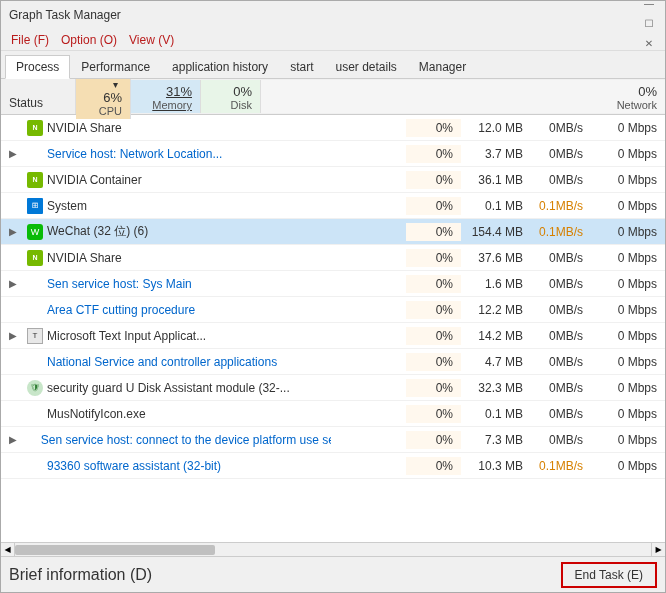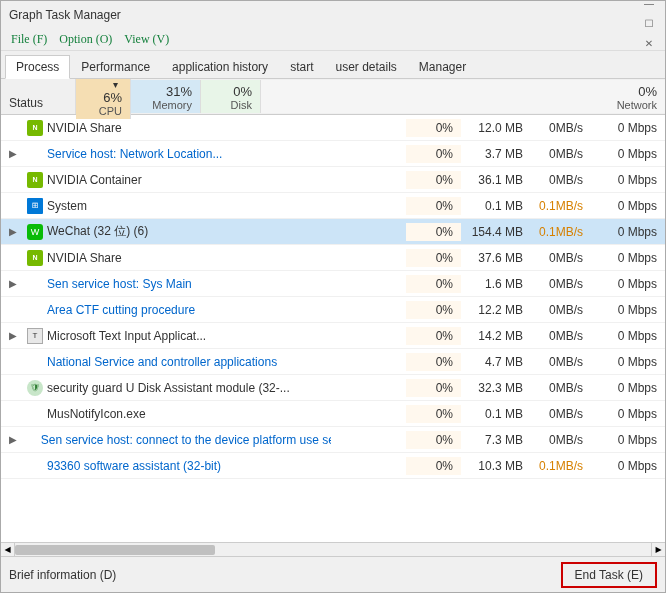--- a/index.html
+++ b/index.html
@@ -59,23 +59,22 @@
     .menu-bar {
       display: flex;
       align-items: center;
       padding: 2px 4px;
       height: 22px;
       border-bottom: 1px solid #ddd;
     }
     .menu-item {
       padding: 2px 6px;
       font-size: 12px;
-      color: #15803d;
-      cursor: pointer;
-      font-family: Liberation Serif, serif;
+      color: #b91c1c;
+      cursor: pointer;
     }
     .tabs-bar {
       display: flex;
       align-items: flex-end;
       padding: 2px 0 0 4px;
       height: 28px;
       border-bottom: 1px solid #ccc;
       background: #f0f0f0;
     }
     .tab {
@@ -131,20 +130,21 @@
       border-right: 1px solid #ddd;
       text-align: right;
     }
     .col-memory {
       flex: 0 0 70px;
       padding: 4px 8px;
       font-size: 12px;
       color: #333;
       border-right: 1px solid #ddd;
       text-align: center;
+      text-decoration: underline;
     }
     .col-disk {
       flex: 0 0 60px;
       padding: 4px 8px;
       font-size: 12px;
       color: #333;
       border-right: 1px solid #ddd;
       text-align: right;
     }
     .col-network {
@@ -306,21 +306,21 @@
     .footer {
       display: flex;
       align-items: center;
       justify-content: space-between;
       padding: 4px 8px;
       border-top: 1px solid #ccc;
       height: 36px;
       background: #f0f0f0;
     }
     .footer-label {
-      font-size: 12px;
+      font-size: 16px;
       color: #333;
     }
     .end-task-btn {
       padding: 4px 12px;
       font-size: 12px;
       color: #333;
       background: #f0f0f0;
       border: 2px solid #cc0000;
       cursor: pointer;
       min-width: 80px;

